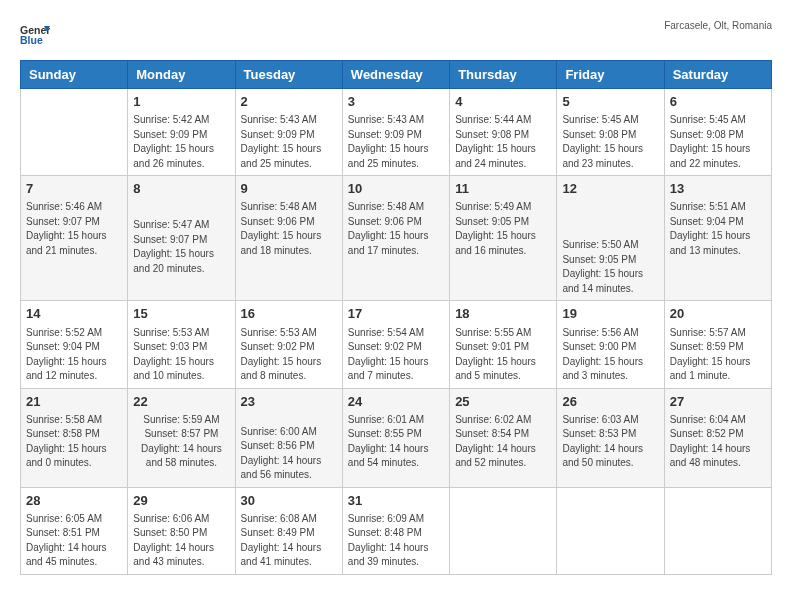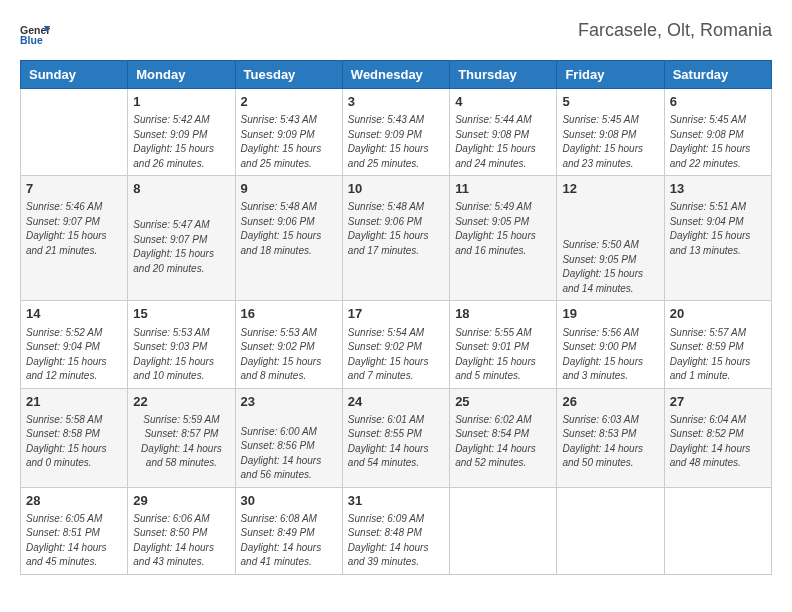--- a/index.html
+++ b/index.html
@@ -28,21 +28,21 @@
     .title-block {
       text-align: right;
     }
     .month-year {
       font-size: 36px;
       font-weight: bold;
       color: #333;
       line-height: 1.1;
     }
     .location {
-      font-size: 18px;
+      font-size: 10px;
       color: #555;
     }
     .calendar {
       width: 100%;
       border-collapse: collapse;
       border: 1px solid #ccc;
     }
     .calendar th {
       background-color: #2979be;
       color: #fff;
@@ -65,21 +65,20 @@
     .day-number {
       font-size: 13px;
       font-weight: bold;
       display: block;
       margin-bottom: 2px;
     }
     .day-info {
       font-size: 10px;
       color: #444;
       line-height: 1.45;
-      font-style: italic;
     }
     .empty-cell {
       background: #fafafa;
     }
     .row-alt td {
       background: #f5f5f5;
     }
     .row-normal td {
       background: #ffffff;
     }

